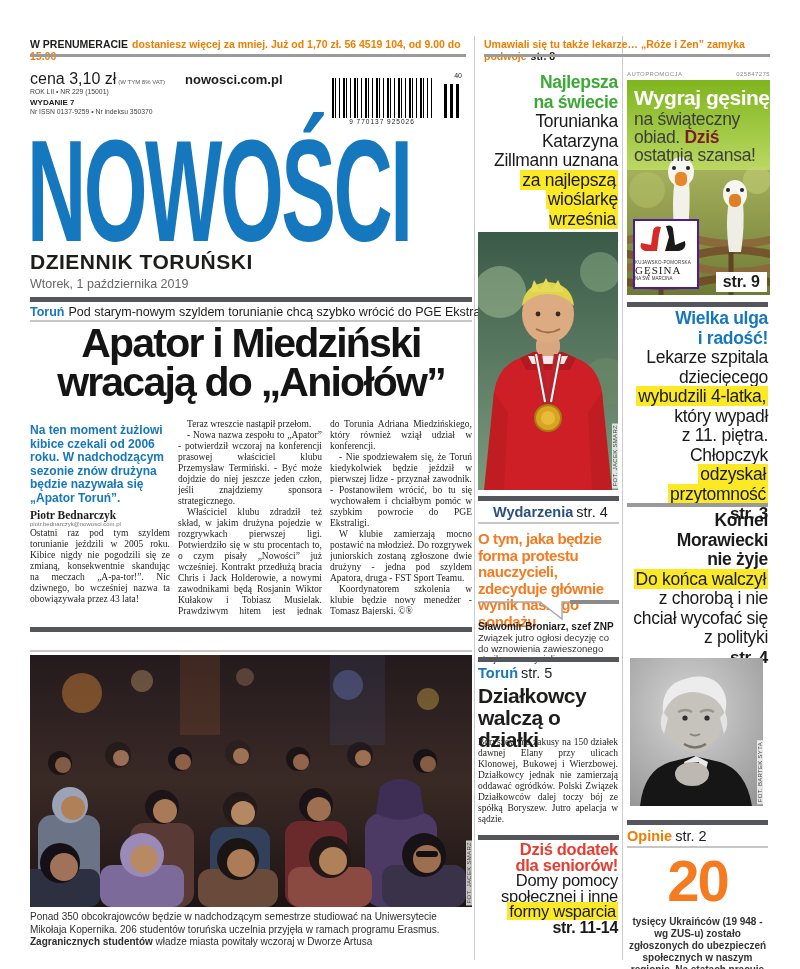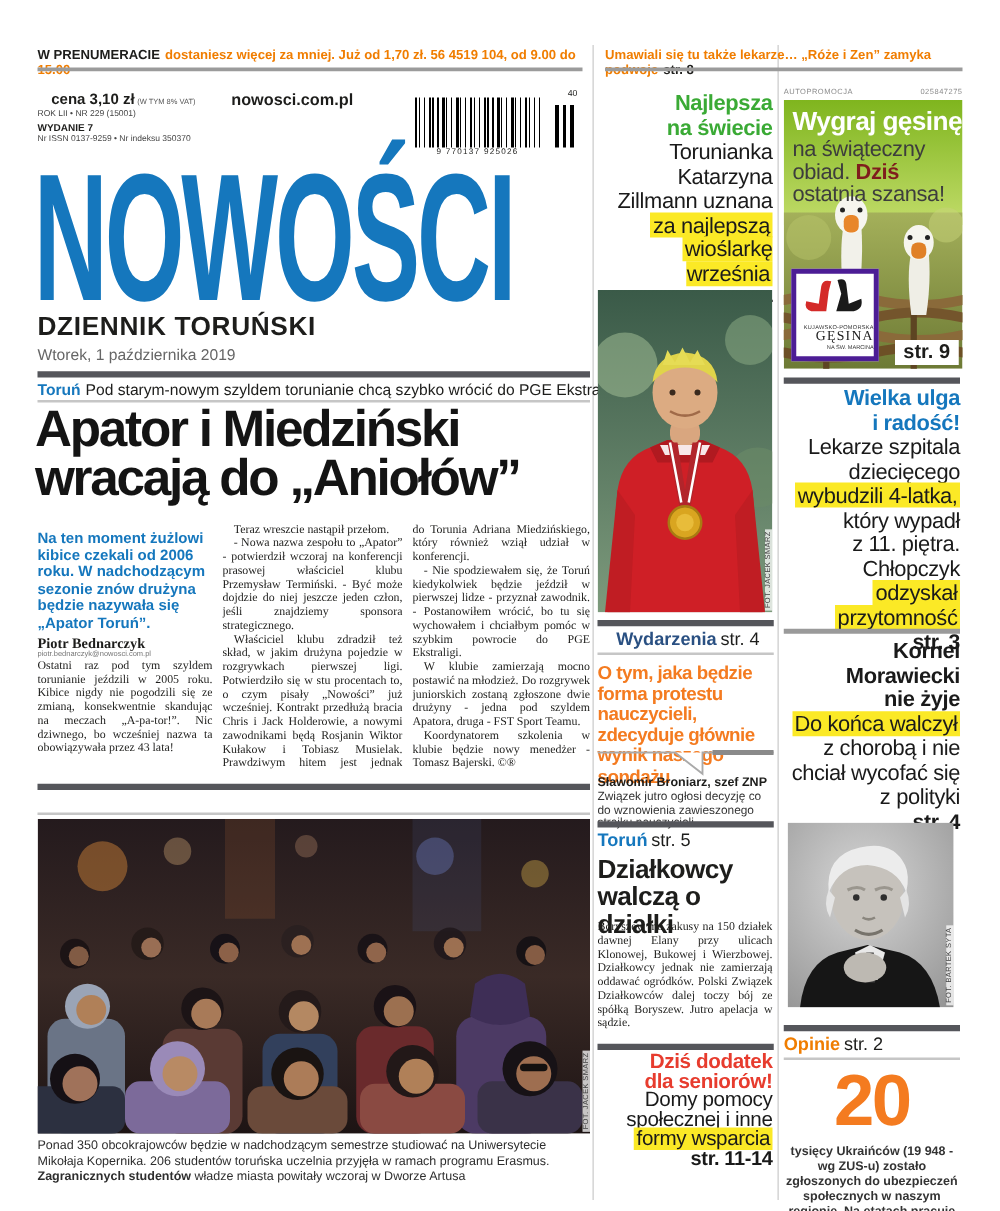--- a/index.html
+++ b/index.html
@@ -9,21 +9,21 @@
 
   
   .topbar{top:38px;font-size:10.5px;line-height:12px;}
   .tb-label{font-weight:bold;color:#1d1d1b;margin-right:4px;}
   .tb-orange{color:#f07d00;font-weight:bold;}
   .tb-page{font-weight:bold;color:#1d1d1b;margin-left:4px;}
   .tb-rule{top:54px;height:3px;background:#9b9b9b;}
 
   
   .price-block{left:30px;top:70px;width:150px;}
-  .price{font-weight:bold;font-size:12px;margin-left:11px;}
+  .price{font-weight:normal;font-size:16px;}
   .vat{font-size:6px;color:#555;margin-left:2px;}
   .mh-small{font-size:6.8px;color:#444;line-height:8.5px;}
   .mh-ed{font-size:8px;font-weight:bold;line-height:11px;}
   .website{left:185px;top:72px;font-weight:bold;font-size:13px;}
   .barcode-wrap{left:332px;top:70px;width:140px;height:58px;}
   .barcode{position:absolute;left:0;top:8px;width:100px;height:40px;
     background:repeating-linear-gradient(90deg,#000 0 2px,#fff 2px 3px,#000 3px 4px,#fff 4px 7px,#000 7px 8px,#fff 8px 11px);}
   .barcode-addon{position:absolute;left:112px;top:14px;width:18px;height:34px;
     background:repeating-linear-gradient(90deg,#000 0 3px,#fff 3px 6px);}
   .bc-digits{position:absolute;left:0;top:48px;width:100px;text-align:center;font-size:6.5px;letter-spacing:1px;}
@@ -38,21 +38,21 @@
   .bar-dark{height:5px;background:#55565b;}
   .bar-gray{height:4px;background:#9a9a9a;}
   .rule{height:2px;background:#c6c6c6;}
   .vdiv{width:1px;background:#cccccc;top:36px;height:924px;}
 
   
   .kicker{font-size:12.5px;line-height:14px;white-space:nowrap;}
   .k-label{color:#1577bd;font-weight:bold;margin-right:4px;}
   .k-page{font-weight:bold;margin-left:4px;}
   .headline{left:28px;top:324px;width:446px;font-size:41px;line-height:39px;font-weight:bold;
-            letter-spacing:-1.8px;color:#141414;}
+            letter-spacing:-1.8px;color:#141414;text-align:center;}
   .lead-blue{left:30px;top:424px;width:139px;height:82px;overflow:hidden;
              color:#1577bd;font-weight:bold;font-size:12px;line-height:13.5px;}
   .byline{left:30px;top:509px;font-size:11.5px;font-weight:bold;font-family:"Liberation Serif",serif;}
   .byline-mail{left:30px;top:521px;font-size:6px;color:#777;}
   .bodycol{font-family:"Liberation Serif",serif;font-size:9.5px;line-height:11px;text-align:justify;overflow:hidden;}
   .bodycol p{margin:0;font-family:Liberation Serif, serif;}
   .bodycol p.ind{text-indent:9px;}
   .col1{left:30px;top:528px;width:140px;height:86px;}
   .col2{left:178px;top:419px;width:144px;height:196px;}
   .col3{left:330px;top:419px;width:142px;height:196px;}
@@ -90,21 +90,21 @@
   .mid-headline{left:478px;top:685px;width:140px;font-size:21px;line-height:22px;font-weight:bold;letter-spacing:-0.5px;}
   .mid-body{left:478px;top:737px;width:140px;height:95px;}
 
   
   .ad-label-row{left:627px;top:71px;width:143px;font-size:6px;color:#8a8a8a;letter-spacing:0.4px;}
   .ad-code{float:right;}
   .ad-box{left:627px;top:80px;width:143px;height:215px;}
   .ad-title{position:absolute;left:7px;top:6px;font-size:21px;font-weight:bold;color:#ffffff;letter-spacing:-0.5px;}
   .ad-line{position:absolute;left:7px;font-size:17.5px;color:#3d3d3d;letter-spacing:-0.3px;}
   .ad-bold{font-weight:bold;color:#7f1d1d;}
-  .ad-badge{position:absolute;left:6px;bottom:6px;width:62px;height:66px;background:#fff;border:4px solid #4c1d95;text-align:right;overflow:hidden;}
+  .ad-badge{position:absolute;left:6px;bottom:6px;width:62px;height:66px;background:#fff;border:2px solid #4c1d95;text-align:left;overflow:hidden;}
   .badge-t1{font-size:4.5px;color:#333;letter-spacing:0.2px;margin-top:1px;}
   .badge-t2{font-family:"Liberation Serif",serif;font-size:11px;letter-spacing:1px;color:#222;line-height:11px;}
   .badge-t3{font-size:4.5px;color:#333;}
   .ad-page{position:absolute;right:3px;bottom:3px;background:#fff;padding:1px 7px;font-size:16px;font-weight:bold;color:#1d1d1b;}
 
   
   .big-num{left:627px;top:852px;width:141px;text-align:center;font-size:58px;line-height:58px;font-weight:bold;color:#f47b20;letter-spacing:-2px;}
   .op-text{left:627px;top:916px;width:141px;text-align:center;font-size:10px;line-height:12px;font-weight:bold;color:#333;}
 </style>
 </head>

